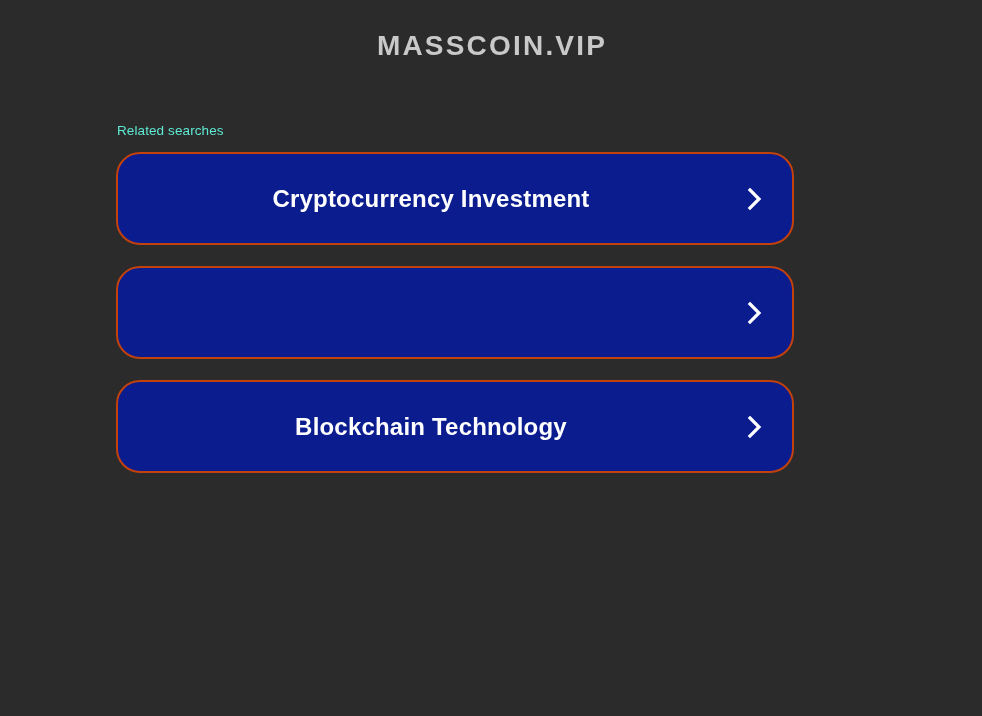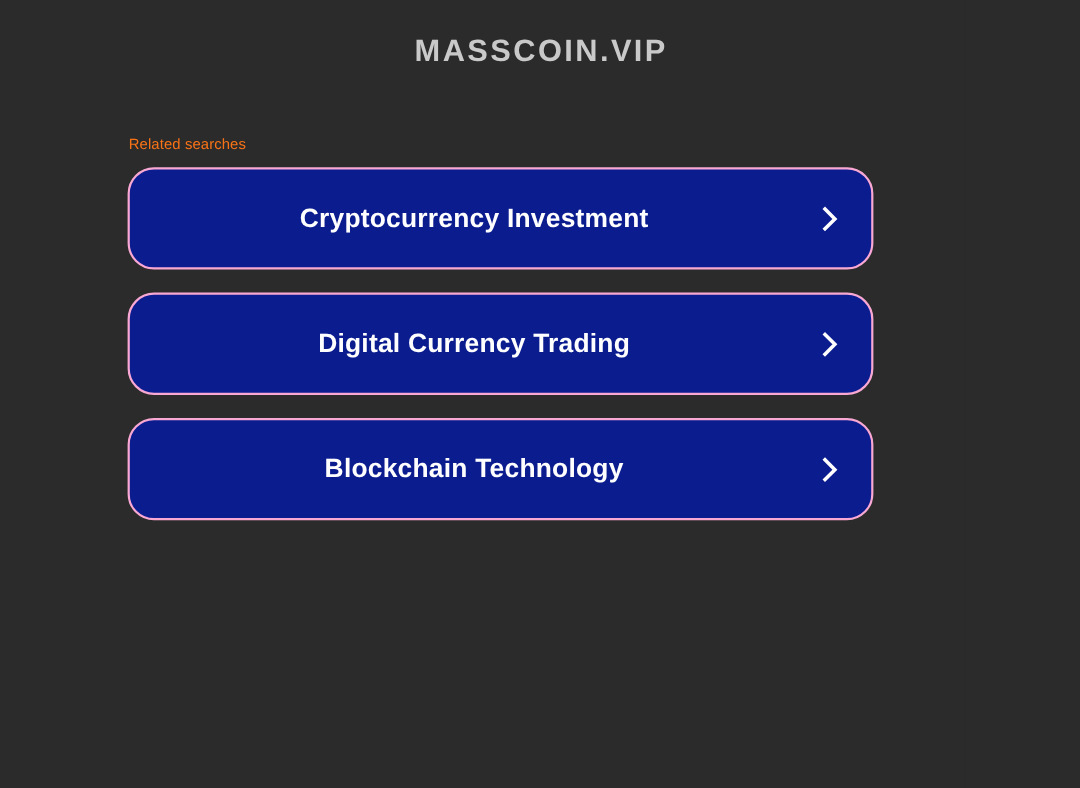--- a/index.html
+++ b/index.html
@@ -53,21 +53,21 @@
     position: absolute;
     top: 122px;
     left: 116px;
     width: 678px;
   }
 
   .related-label {
     font-family: "Liberation Sans", sans-serif;
     font-size: 13.5px;
     font-weight: 400;
-    color: #f97316;
+    color: #5eead4;
     letter-spacing: 0.1px;
     line-height: 18px;
     margin: 0 0 12px 1px;
     user-select: none;
   }
 
   .search-list {
     list-style: none;
     margin: 0;
     padding: 0;
@@ -82,21 +82,21 @@
 
   .search-card {
     position: relative;
     display: flex;
     align-items: center;
     justify-content: center;
     box-sizing: border-box;
     width: 678px;
     height: 93px;
     background: #0b1c8f;
-    border: 2px solid #f9a8d4;
+    border: 2px solid #c2410c;
     border-radius: 24px;
     cursor: pointer;
     text-decoration: none;
     padding: 0 56px 0 56px;
   }
 
   .search-card-label {
     font-family: "Liberation Sans", sans-serif;
     font-size: 24px;
     font-weight: 700;
@@ -147,21 +147,20 @@
           <span class="chevron-icon">
             <svg viewBox="0 0 22 30" xmlns="http://www.w3.org/2000/svg" aria-hidden="true">
               <polyline points="6,6 15,15 6,24" fill="none" stroke="#ffffff" stroke-width="3.2" stroke-linecap="square" stroke-linejoin="miter"></polyline>
             </svg>
           </span>
         </a>
       </li>
 
       <li class="search-item">
         <a class="search-card" href="#">
-          <span class="search-card-label">Digital Currency Trading</span>
           <span class="chevron-icon">
             <svg viewBox="0 0 22 30" xmlns="http://www.w3.org/2000/svg" aria-hidden="true">
               <polyline points="6,6 15,15 6,24" fill="none" stroke="#ffffff" stroke-width="3.2" stroke-linecap="square" stroke-linejoin="miter"></polyline>
             </svg>
           </span>
         </a>
       </li>
 
       <li class="search-item">
         <a class="search-card" href="#">

